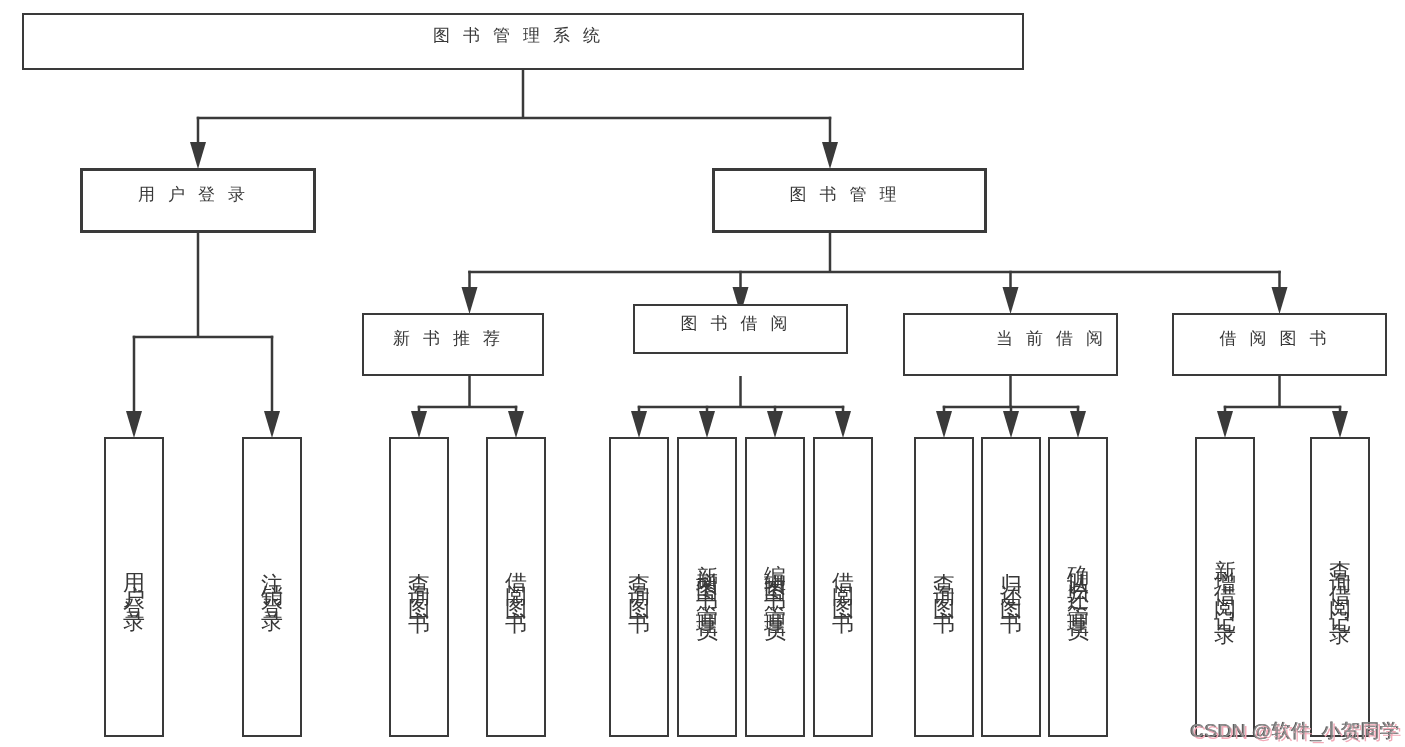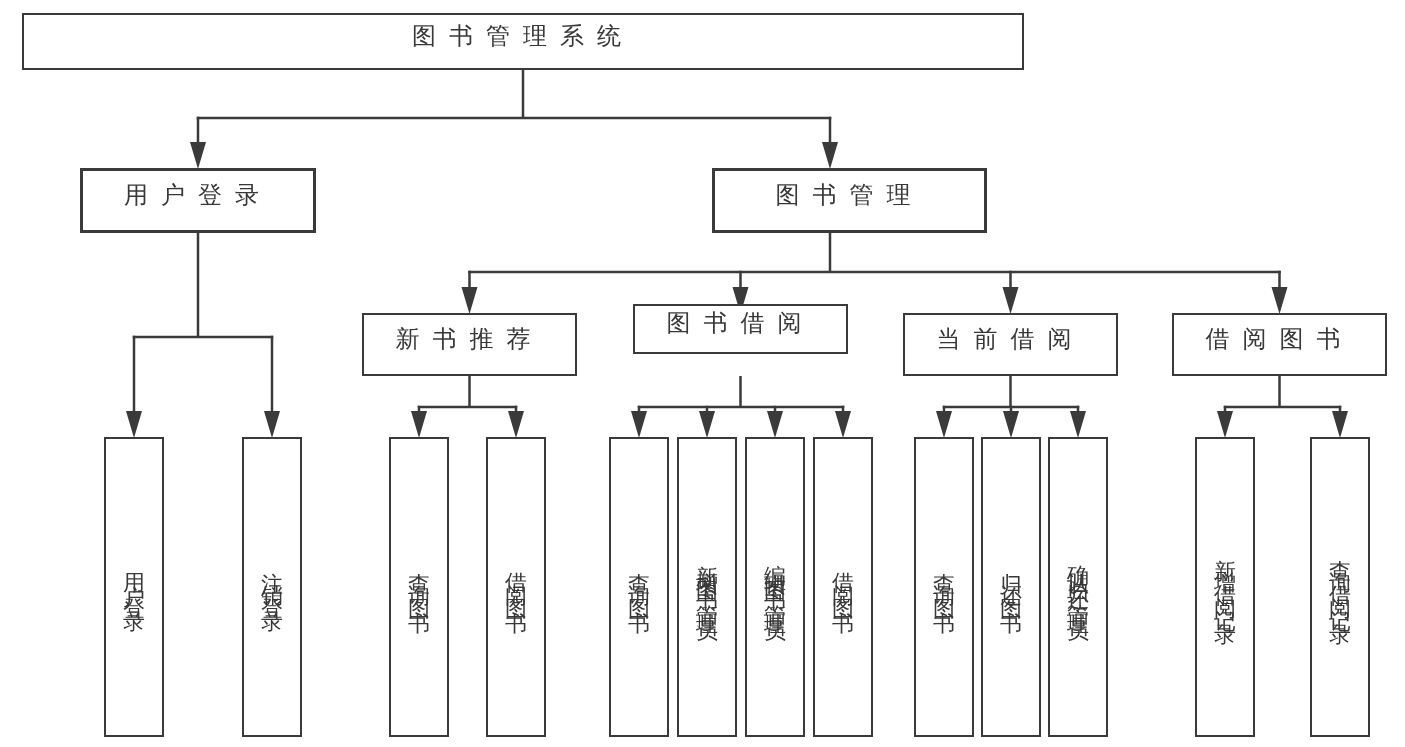--- a/index.html
+++ b/index.html
@@ -23,21 +23,21 @@
     box-sizing: border-box;
     background: #ffffff;
     border: 2.5px solid var(--line);
     display: flex;
     align-items: center;
     justify-content: center;
     color: var(--text);
   }
   .node.lv2 { border-width: 3px; }
   .node .lbl {
-    font-size: 24px;
+    font-size: 17px;
     letter-spacing: 1px;
     white-space: nowrap;
   }
   .node.v .lbl {
     writing-mode: vertical-rl;
     font-size: 22px;
     line-height: 1;
     letter-spacing: 10px;
     white-space: normal;
   }
@@ -113,27 +113,27 @@
   <div id="nodes">
       <div class="node lv1" style="left: 22px; top: 13px; width: 1002px; height: 57px;">
         <span class="lbl" style="letter-spacing: 13px; transform: translateY(-6.5px);">图书管理系统</span>
       </div>
       <div class="node lv2" style="left: 80px; top: 168px; width: 236px; height: 65px;">
         <span class="lbl" style="letter-spacing: 13px; transform: translateY(-6.5px);">用户登录</span>
       </div>
       <div class="node lv2" style="left: 712px; top: 168px; width: 275px; height: 65px;">
         <span class="lbl" style="letter-spacing: 13px; transform: translateY(-6.5px);">图书管理</span>
       </div>
-      <div class="node lv3" style="left: 362px; top: 313px; width: 215px; height: 63px;">
+      <div class="node lv3" style="left: 362px; top: 313px; width: 182px; height: 63px;">
         <span class="lbl" style="letter-spacing: 13px; transform: translateY(-6.5px);">新书推荐</span>
       </div>
       <div class="node lv3" style="left: 633px; top: 304px; width: 215px; height: 50px;">
         <span class="lbl" style="letter-spacing: 13px; transform: translateY(-6.5px);">图书借阅</span>
       </div>
-      <div class="node lv3" style="left: 903px; top: 313px; width: 215px; height: 63px;">
+      <div class="node lv3" style="left: 903px; top: 313px; width: 215px; height: 63px; justify-content: flex-end;">
         <span class="lbl" style="letter-spacing: 13px; transform: translateY(-6.5px);">当前借阅</span>
       </div>
       <div class="node lv3" style="left: 1172px; top: 313px; width: 215px; height: 63px;">
         <span class="lbl" style="letter-spacing: 13px; transform: translateY(-6.5px);">借阅图书</span>
       </div>
       <div class="node lv4 v" style="left: 104px; top: 437px; width: 60px; height: 300px;">
         <span class="lbl" style="letter-spacing: 13px; transform: translateY(-6.5px);">用户登录</span>
       </div>
       <div class="node lv4 v" style="left: 242px; top: 437px; width: 60px; height: 300px;">
         <span class="lbl" style="letter-spacing: 13px; transform: translateY(-6.5px);">注销登录</span>
@@ -165,13 +165,14 @@
       <div class="node lv4 v" style="left: 1048px; top: 437px; width: 60px; height: 300px;">
         <span class="lbl" style="letter-spacing: 8px; transform: translateY(-4px);">确认归还（管理员）</span>
       </div>
       <div class="node lv4 v" style="left: 1195px; top: 437px; width: 60px; height: 300px;">
         <span class="lbl" style="letter-spacing: 13px; transform: translateY(-6.5px);">新增借阅记录</span>
       </div>
       <div class="node lv4 v" style="left: 1310px; top: 437px; width: 60px; height: 300px;">
         <span class="lbl" style="letter-spacing: 13px; transform: translateY(-6.5px);">查询借阅记录</span>
       </div>
     </div>
+  <div class="watermark" style="color: rgb(140, 140, 140); text-shadow: rgb(243, 170, 184) 2px 2px 0px, rgb(85, 85, 85) -1px 0px 0px;">CSDN @软件_小贺同学</div>
 </div>
 
 </body></html>

